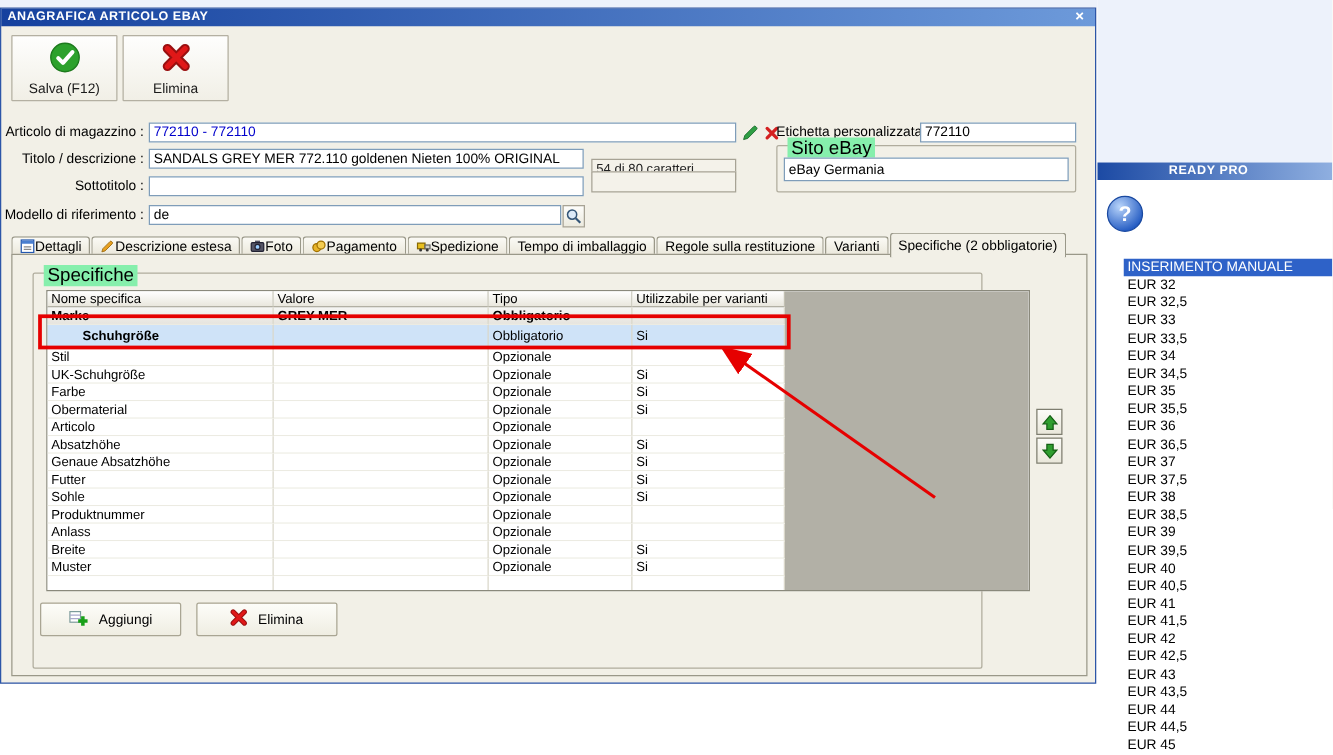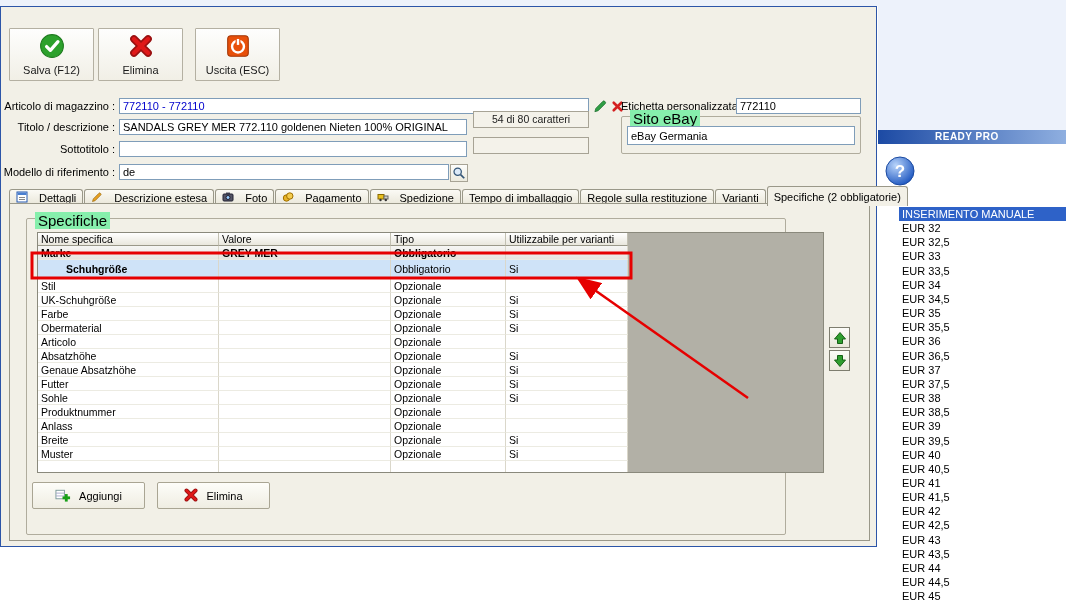--- a/index.html
+++ b/index.html
@@ -33,21 +33,21 @@
   .finput.blue { color:#0000cc; }
   .fbox { position:absolute; height:17px; border:1px solid #a7a395; background:#f4f2ea;
     font-size:10.5px; line-height:15px; padding:0 3px; color:#222; }
   .groupbox { position:absolute; border:1px solid #b0ac9d; border-radius:2px; }
   .grouplabel { position:absolute; top:-7px; left:8px; background:#86efac; padding:0 3px; font-size:15px; }
   .icon-btn { position:absolute; display:flex; align-items:center; justify-content:center; }
   .search-btn { width:18px; height:18px; border:1px solid #a7a395; background:linear-gradient(#fdfdfb,#eceade); }
 
   
   .tabbar { position:absolute; left:8px; top:179px; display:flex; align-items:flex-end; height:20px; }
-  .tab { height:17px; display:flex; align-items:center; gap:11px; padding:0 6px;
+  .tab { height:17px; display:flex; align-items:center; gap:0; padding:0 6px;
     background:linear-gradient(#fbfaf5,#e8e5d7); border:1px solid #9a9889; border-bottom:none;
     border-radius:3px 3px 0 0; font-size:11px; margin-right:1px; white-space:nowrap; }
   .tab.active { height:20px; background:#f2f0e7; position:relative; z-index:3; }
   .content-panel { position:absolute; left:8px; top:196px; width:861px; height:338px;
     border:1px solid #9a9889; background:#f2f0e7; z-index:1; }
 
   
   .spec-group { left:25px; top:211px; width:760px; height:317px; }
   .spec-table { position:absolute; left:10px; top:13px; width:787px; height:241px;
     border:1px solid #8a897c; background:#fff; overflow:hidden; }
@@ -89,71 +89,64 @@
 </head>
 <body>
 
 <div id="page">
 
   <div class="abs top-strip"></div>
   <div class="abs right-pale"></div>
 
   <div class="abs dialog">
 
+    <div class="titlebar">
+      <span>ANAGRAFICA ARTICOLO EBAY</span>
+      <span class="close-btn">×</span>
+    </div>
 
     <div class="toolbar">
       <div class="tbtn">
         <span>
           <svg viewBox="0 0 24 24" width="26" height="26">
               <circle cx="12" cy="12" r="10.5" fill="#2ca12c" stroke="#1d7a1d"></circle>
               <path d="M7 12.5l3.5 3.5L17.5 8" stroke="#fff" stroke-width="3" fill="none" stroke-linecap="round" stroke-linejoin="round"></path>
             </svg>
         </span>
         <span>Salva (F12)</span>
       </div>
       <div class="tbtn">
         <span>
           <svg viewBox="0 0 24 24" width="26" height="26">
               <path d="M5.5 5.5L18.5 18.5M18.5 5.5L5.5 18.5" stroke="#991010" stroke-width="7" stroke-linecap="round"></path>
               <path d="M5.5 5.5L18.5 18.5M18.5 5.5L5.5 18.5" stroke="#e01818" stroke-width="4" stroke-linecap="round"></path>
             </svg>
         </span>
         <span>Elimina</span>
-      </div>
-      <div class="tbtn exit">
-        <span>
-          <svg viewBox="0 0 24 24" width="26" height="26">
-              <rect x="2.5" y="2.5" width="19" height="19" rx="3" fill="#e8500a" stroke="#a33505"></rect>
-              <circle cx="12" cy="12.5" r="5.5" fill="none" stroke="#fff" stroke-width="2.2"></circle>
-              <line x1="12" y1="4.5" x2="12" y2="11" stroke="#e8500a" stroke-width="4.5"></line>
-              <line x1="12" y1="5.5" x2="12" y2="11" stroke="#fff" stroke-width="2.2"></line>
-            </svg>
-        </span>
-        <span>Uscita (ESC)</span>
       </div>
     </div>
 
     <div class="flabel" style="left:0;top:93px;width:114px;">Articolo di magazzino :</div>
     <input class="finput blue" style="left: 118px; top: 91px; width: 470px;" readonly="" value="772110 - 772110">
     <span class="icon-btn" style="left:592px;top:92px;">
       <svg viewBox="0 0 16 16" width="15" height="15">
           <path d="M2 13.5l1-3.5 7.5-7.5a1.4 1.4 0 012 0l.5.5a1.4 1.4 0 010 2L5.5 12.5z" fill="#2f9e44" stroke="#1e6f2f" stroke-width=".8"></path>
         </svg>
     </span>
     <span class="icon-btn" style="left:610px;top:93px;">
       <svg viewBox="0 0 12 12" width="13" height="13">
           <path d="M2.5 2.5l7 7M9.5 2.5l-7 7" stroke="#d42020" stroke-width="2.4" stroke-linecap="round"></path>
         </svg>
     </span>
     <div class="flabel" style="left:620px;top:93px;width:111px;">Etichetta personalizzata :</div>
     <input class="finput" style="left: 735px; top: 91px; width: 125px;" readonly="" value="772110">
 
     <div class="flabel" style="left:0;top:114px;width:114px;">Titolo / descrizione :</div>
     <input class="finput" style="left: 118px; top: 112px; width: 348px;" readonly="" value="SANDALS GREY MER 772.110 goldenen Nieten 100% ORIGINAL">
-    <div class="fbox" style="left:472px;top:104px;width:116px;text-align:center;">54 di 80 caratteri</div>
+    <div class="fbox" style="left:472px;top:120px;width:116px;">54 di 80 caratteri</div>
     <div class="fbox" style="left:472px;top:130px;width:116px;"></div>
 
     <div class="groupbox" style="left:620px;top:109px;width:240px;height:38px;">
       <span class="grouplabel">Sito eBay</span>
       <input class="finput" style="left: 5px; top: 9px; width: 228px; height: 19px;" readonly="" value="eBay Germania">
     </div>
 
     <div class="flabel" style="left:0;top:136px;width:114px;">Sottotitolo :</div>
     <input class="finput" style="left: 118px; top: 134px; width: 348px;" readonly="" value="">
 

